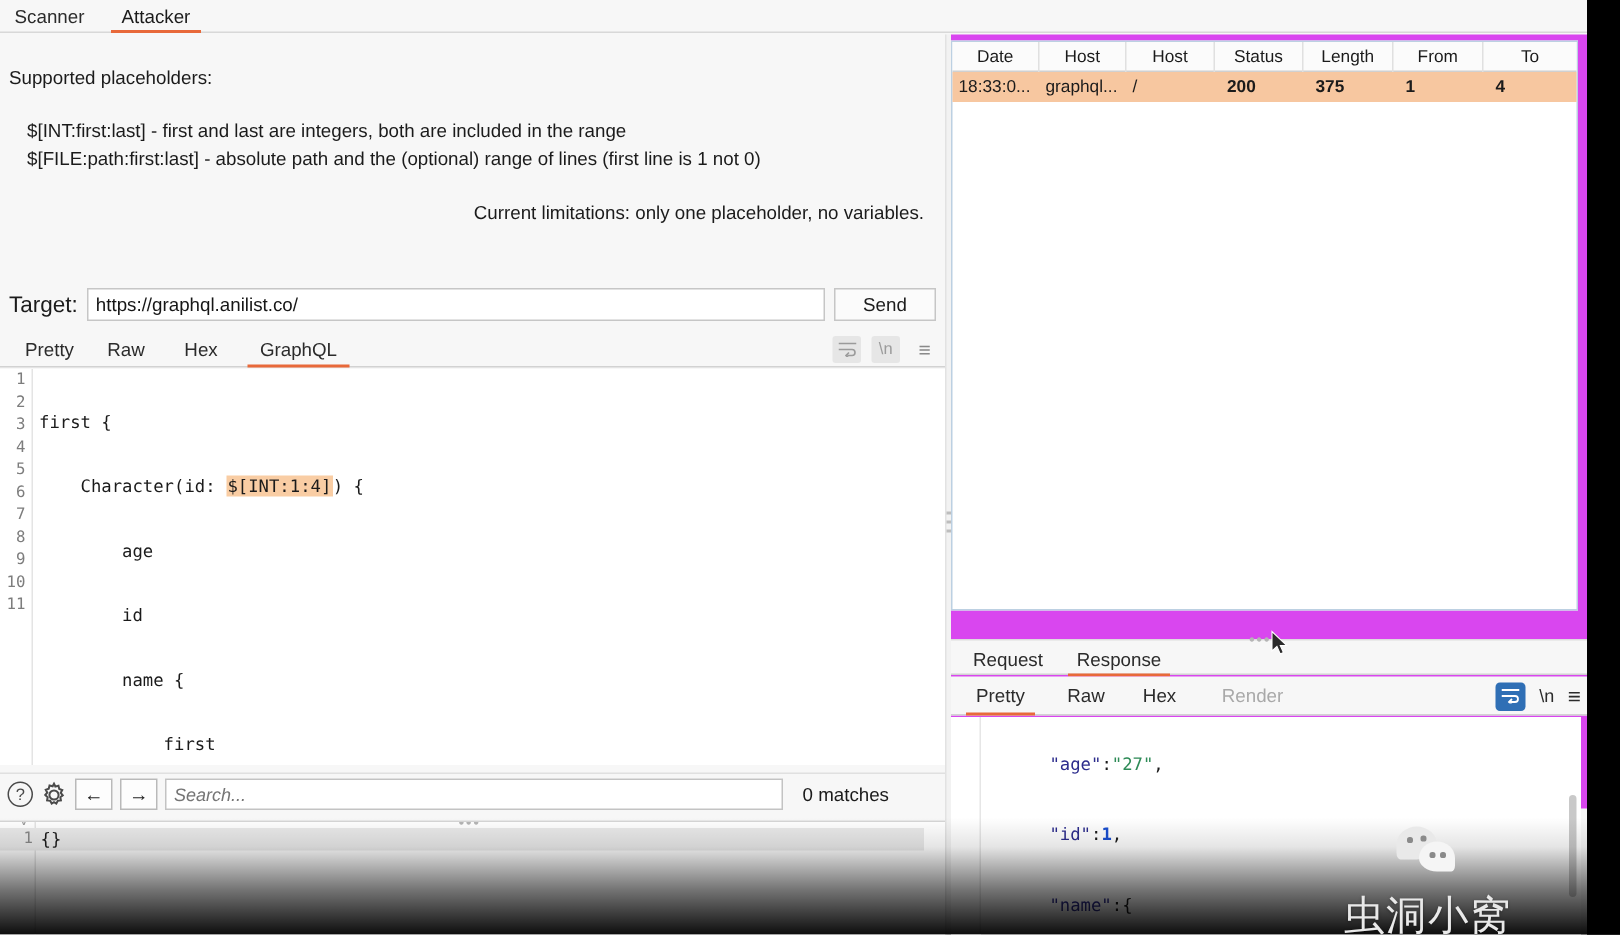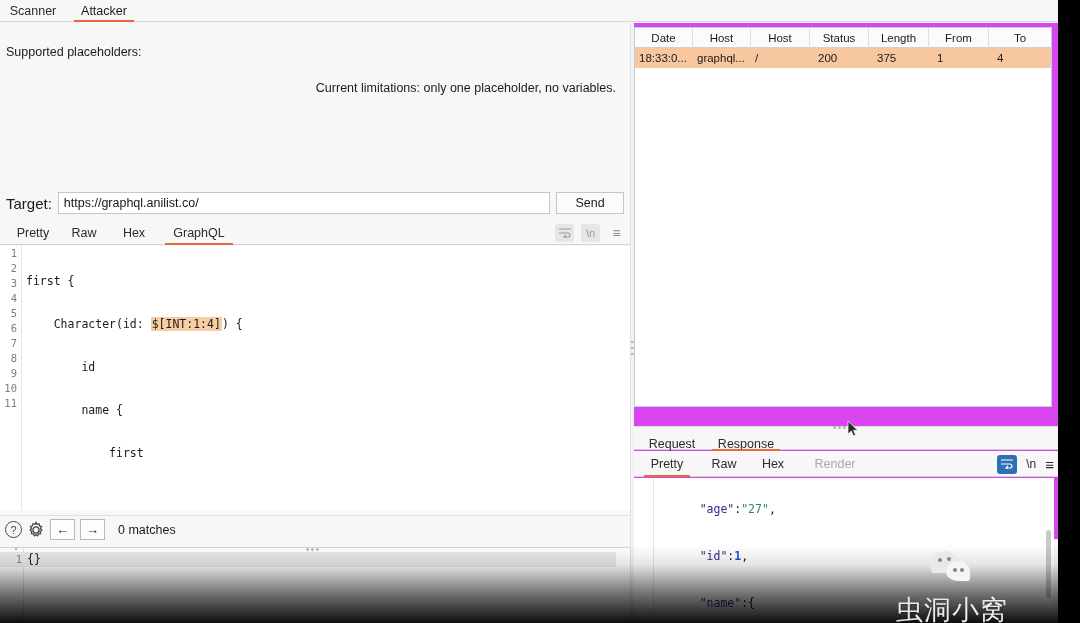--- a/index.html
+++ b/index.html
@@ -217,31 +217,31 @@
   }
   .thead div:last-child { border-right: none; }
   .trow {
     display: flex; height: 20px; background: #f7c7a0;
   }
   .trow div {
     font-size: 11.5px; color: #1b1b1b;
     display: flex; align-items: center;
     height: 20px; padding-left: 4px;
   }
-  .trow div.num { justify-content: flex-start; padding-left: 8px; }
+  .trow div.num { justify-content: flex-start; padding-left: 8px; font-weight: bold; }
 
   
   .rr-tabs {
     position: absolute; left: 0; top: 403px; width: 424px; height: 24px;
     border-top: 1px solid #ddd; border-bottom: 1px solid #d2d2d2;
     background: #f7f7f7;
   }
   .rr-tab {
     position: absolute; top: 1px; height: 23px;
-    display: flex; align-items: flex-end; justify-content: center;
+    display: flex; align-items: center; justify-content: center;
     font-size: 12.5px; color: #2b2b2b; padding: 0 8px; cursor: default;
   }
   .rr-tab.active::after {
     content: ""; position: absolute; left: 2px; right: 2px; bottom: 0;
     height: 2px; background: #e8693a;
   }
   .rr-handle {
     position: absolute; left: 192px; top: -6px; width: 28px;
     color: #b5b5b5; font-size: 11px; letter-spacing: 1px; text-align: center;
   }
@@ -336,20 +336,24 @@
     </div>
     <div class="tab active" style="left:70px;width:68px;">
       <span>Attacker</span>
     </div>
   </div>
 
   <div class="leftpanel">
 
     <div class="help-block">
       <p class="help-title">Supported placeholders:</p>
+      <div class="help-ph">
+        <div>$[INT:first:last] - first and last are integers, both are included in the range</div>
+        <div>$[FILE:path:first:last] - absolute path and the (optional) range of lines (first line is 1 not 0)</div>
+      </div>
       <p class="help-limit">Current limitations: only one placeholder, no variables.</p>
     </div>
 
     <div class="target-row">
       <span class="target-label">Target:</span>
       <input class="target-input" type="text" value="https://graphql.anilist.co/" style="">
       <button class="send-btn">Send</button>
     </div>
 
     <div class="ed-tabs">
@@ -390,20 +394,21 @@
         <div>6</div>
         <div>7</div>
         <div>8</div>
         <div>9</div>
         <div>10</div>
         <div>11</div>
       </div>
       <div class="code">
         <div><span>first {</span></div>
         <div><span>    Character(id: </span><span class="ph-hl">$[INT:1:4]</span><span>) {</span></div>
+        <div><span>        age</span></div>
         <div><span>        id</span></div>
         <div><span>        name {</span></div>
         <div><span>            first</span></div>
         
         
         
         
         
       </div>
     </div>
@@ -417,20 +422,21 @@
           <path fill="none" stroke="#4a4a4a" stroke-width="1.5" d="M10 6.6a3.4 3.4 0 100 6.8 3.4 3.4 0 000-6.8z"></path>
           <path fill="none" stroke="#4a4a4a" stroke-width="1.5" d="M10 1.6l1 2.1 2.3-.5.6 2.3 2.2.8-1.1 2.1 1.5 1.8-1.8 1.5.4 2.3-2.3.3-1.1 2.1L10 15.3l-1.7 1.1-1.1-2.1-2.3-.3.4-2.3L3.5 10l1.5-1.8L3.9 6.1l2.2-.8.6-2.3 2.3.5z"></path>
         </svg>
       </div>
       <div class="navbtn">
         <span>←</span>
       </div>
       <div class="navbtn">
         <span>→</span>
       </div>
+      <input class="search-input" type="text" placeholder="Search..." style="">
       <span class="matches">0 matches</span>
     </div>
 
     <div class="botstrip">
       <span class="bot-caret">^ v</span>
       <span class="handle">•••</span>
       <div class="bot-gutterline"></div>
       <div class="bot-line"></div>
       <div class="bot-num">1</div>
       <div class="bot-txt">{}</div>

